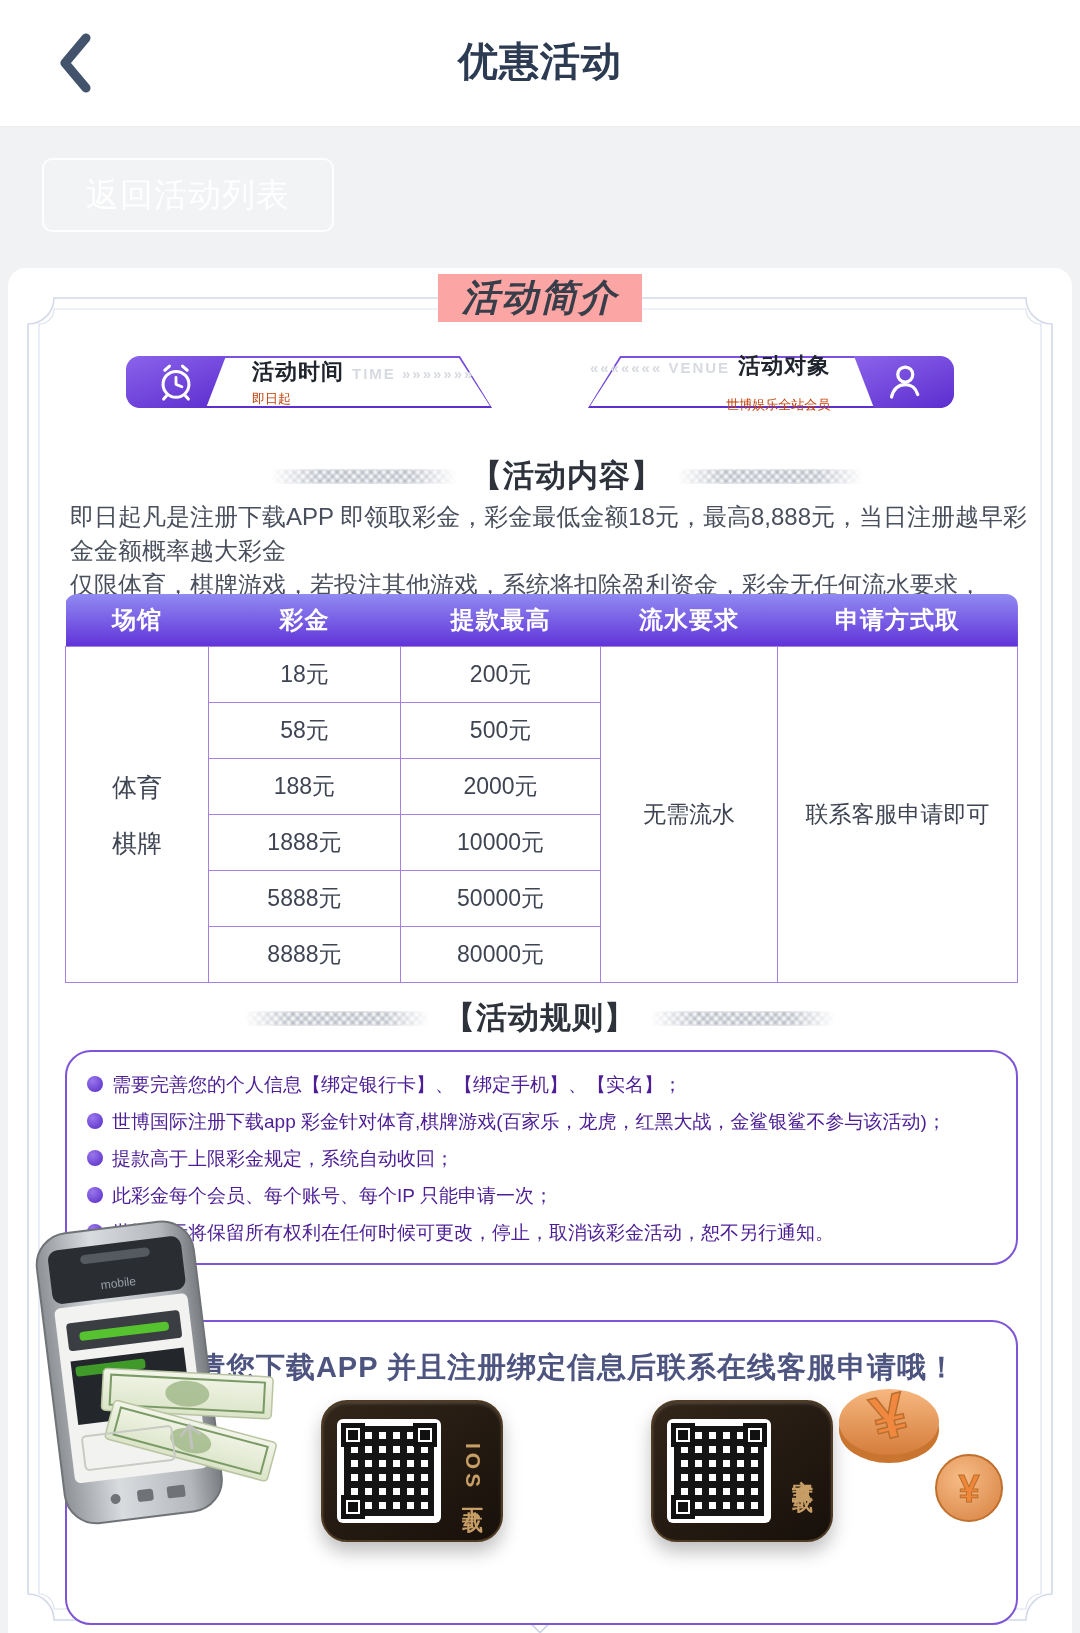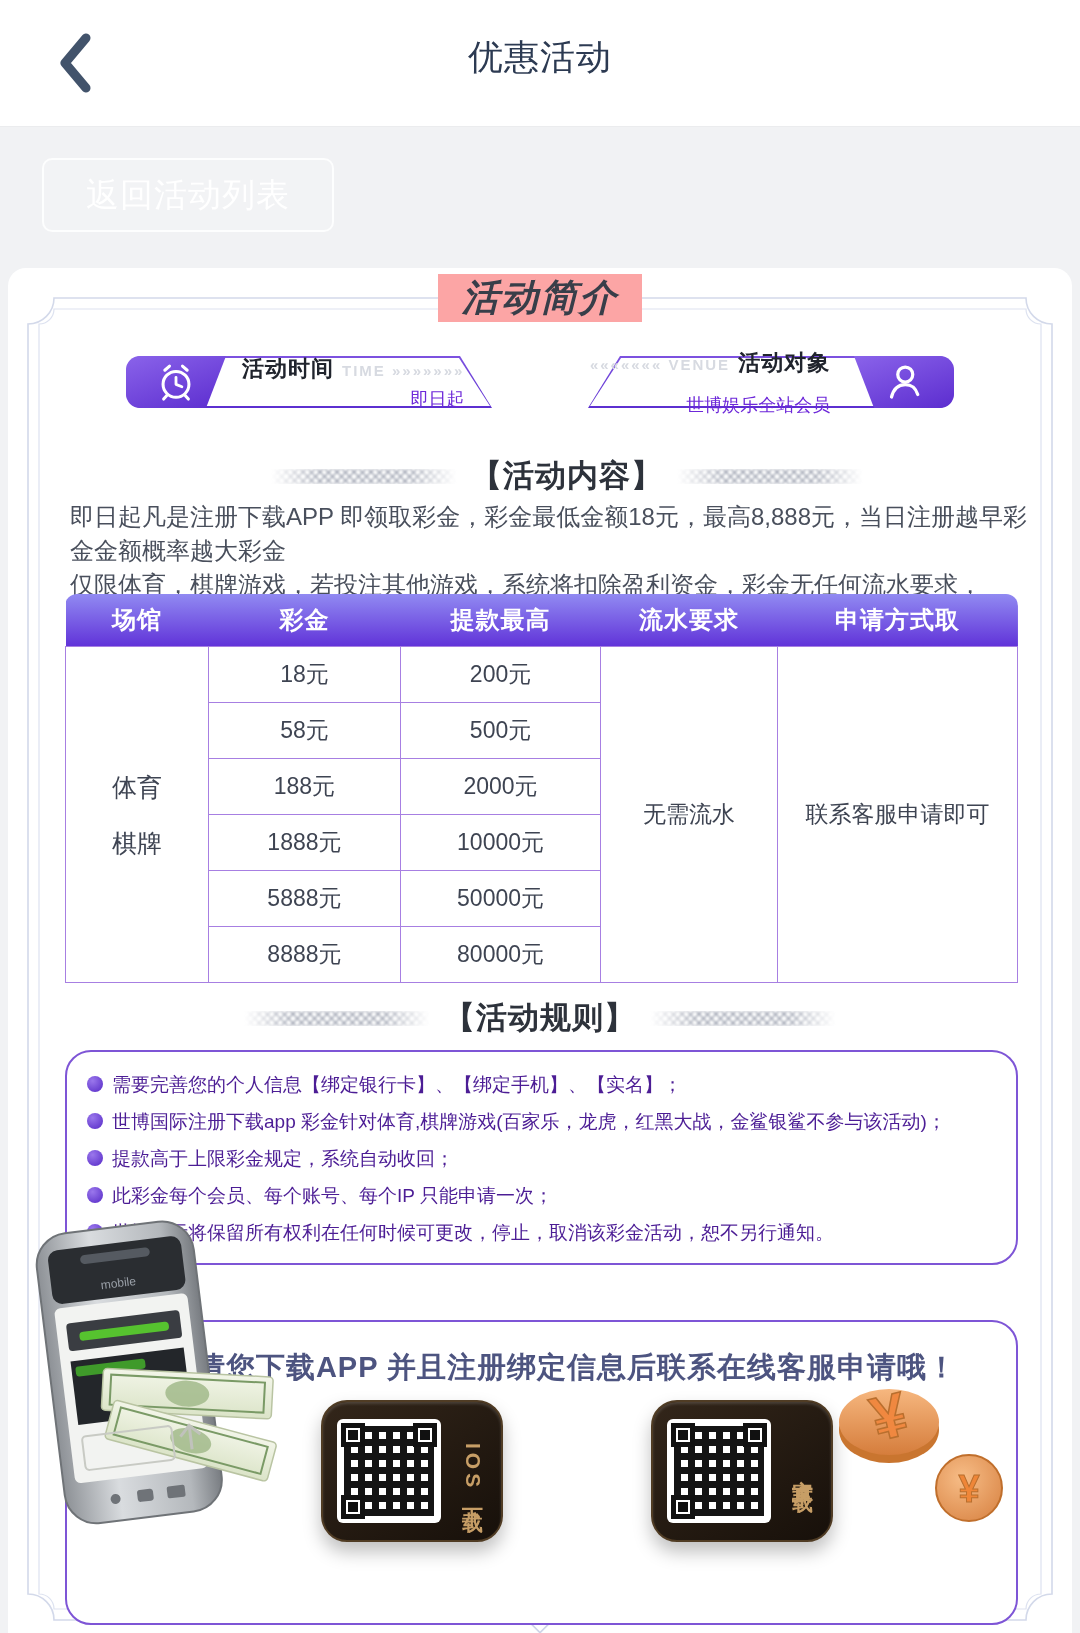--- a/index.html
+++ b/index.html
@@ -4,21 +4,21 @@
 <style>
   html,body{margin:0;padding:0;background:#e9eaee;}
   .screen{position:relative;width:1080px;height:1633px;overflow:hidden;
     background:#f1f2f4;font-family:"Liberation Sans",sans-serif;}
   .pre{white-space:pre-line;}
 
   
   .topbar{position:absolute;top:0;left:0;width:1080px;height:126px;background:#ffffff;
     border-bottom:1px solid #ebecee;z-index:10;}
   .topbar .title{position:absolute;top:34px;left:0;width:100%;text-align:center;
-    font-size:35px;font-weight:400;color:#2c3a52;letter-spacing:1px;}
+    font-size:40px;font-weight:700;color:#2c3a52;letter-spacing:1px;}
   .back-btn{position:absolute;left:56px;top:32px;width:44px;height:62px;cursor:pointer;}
 
   
   .ghost-btn{position:absolute;left:42px;top:158px;width:288px;height:70px;
     border:2px solid rgba(255,255,255,0.85);border-radius:10px;
     color:rgba(255,255,255,0.96);font-size:33px;display:flex;align-items:center;
     justify-content:center;background:rgba(255,255,255,0.10);letter-spacing:1px;}
 
   
   .card{position:absolute;left:8px;top:268px;width:1064px;height:1365px;
@@ -38,27 +38,27 @@
   .b-left .shell{clip-path:polygon(0 0,calc(100% - 32px) 0,100% 100%,0 100%);border-radius:16px 0 0 16px;}
   .b-left .inner{clip-path:polygon(0 0,calc(100% - 31px) 0,100% 100%,0 100%);border-radius:14px 0 0 14px;}
   .b-right .shell{clip-path:polygon(32px 0,100% 0,100% 100%,0 100%);border-radius:0 16px 16px 0;}
   .b-right .inner{clip-path:polygon(31px 0,100% 0,100% 100%,0 100%);border-radius:0 14px 14px 0;}
   .banner .bcontent{position:absolute;inset:0;display:flex;align-items:center;}
   .icon-block{width:100px;height:100%;display:flex;align-items:center;justify-content:center;
     background:linear-gradient(160deg,#8a63ea,#5c2dcf);}
   .b-left .icon-block{clip-path:polygon(0 0,100% 0,calc(100% - 20px) 100%,0 100%);border-radius:14px 0 0 14px;}
   .b-right .icon-block{clip-path:polygon(0 0,100% 0,100% 100%,20px 100%);border-radius:0 14px 14px 0;margin-left:auto;}
   .b-text{display:flex;flex-direction:column;justify-content:center;}
-  .b-left .b-text{margin-left:16px;text-align:left;align-items:flex-end;}
+  .b-left .b-text{margin-left:26px;text-align:left;}
   .b-right .b-text{margin-left:auto;margin-right:22px;text-align:right;gap:12px;}
   .b-line1{display:flex;align-items:baseline;gap:8px;}
   .b-right .b-line1{justify-content:flex-end;}
   .b-label{font-size:22px;font-weight:800;color:#20242d;letter-spacing:1px;}
   .b-decor{font-size:15px;font-weight:700;color:#d7dae1;letter-spacing:2px;}
-  .b-value{font-size:18px;color:#6d28d9;margin-top:3px;}
+  .b-value{font-size:13px;color:#c2410c;margin-top:3px;}
 
   
   .section-head{position:absolute;left:0;width:100%;display:flex;align-items:center;
     justify-content:center;gap:14px;height:40px;}
   .hatch{width:186px;height:15px;
     background:repeating-linear-gradient(45deg,rgba(140,146,162,.55) 0 2px,transparent 2px 6px),
                repeating-linear-gradient(135deg,rgba(140,146,162,.55) 0 2px,transparent 2px 6px);
     filter:blur(1.2px);
     -webkit-mask-image:linear-gradient(90deg,transparent,#000 25%,#000 75%,transparent);
     mask-image:linear-gradient(90deg,transparent,#000 25%,#000 75%,transparent);}

